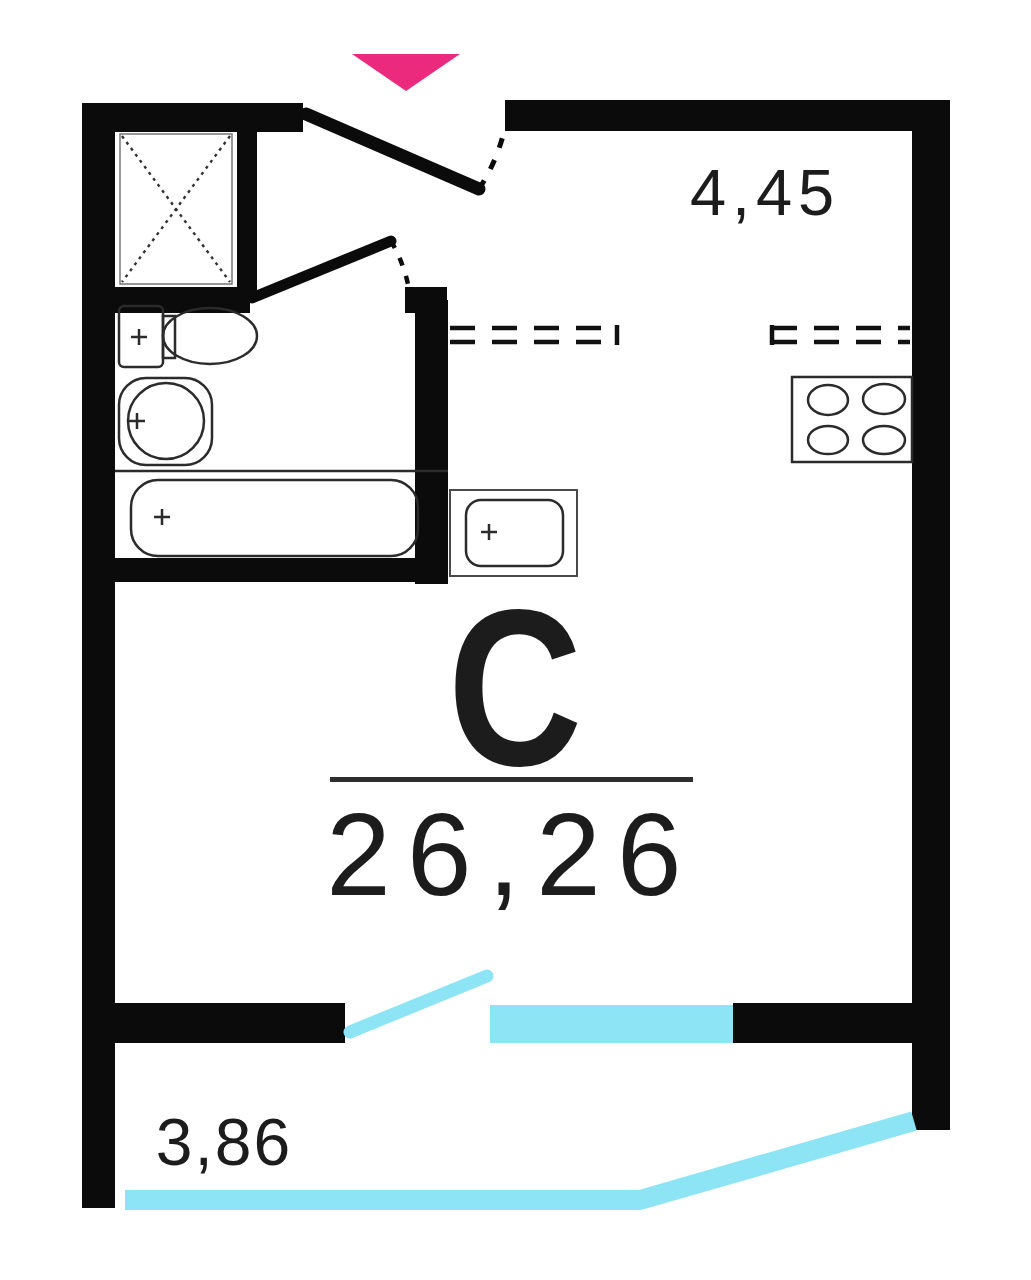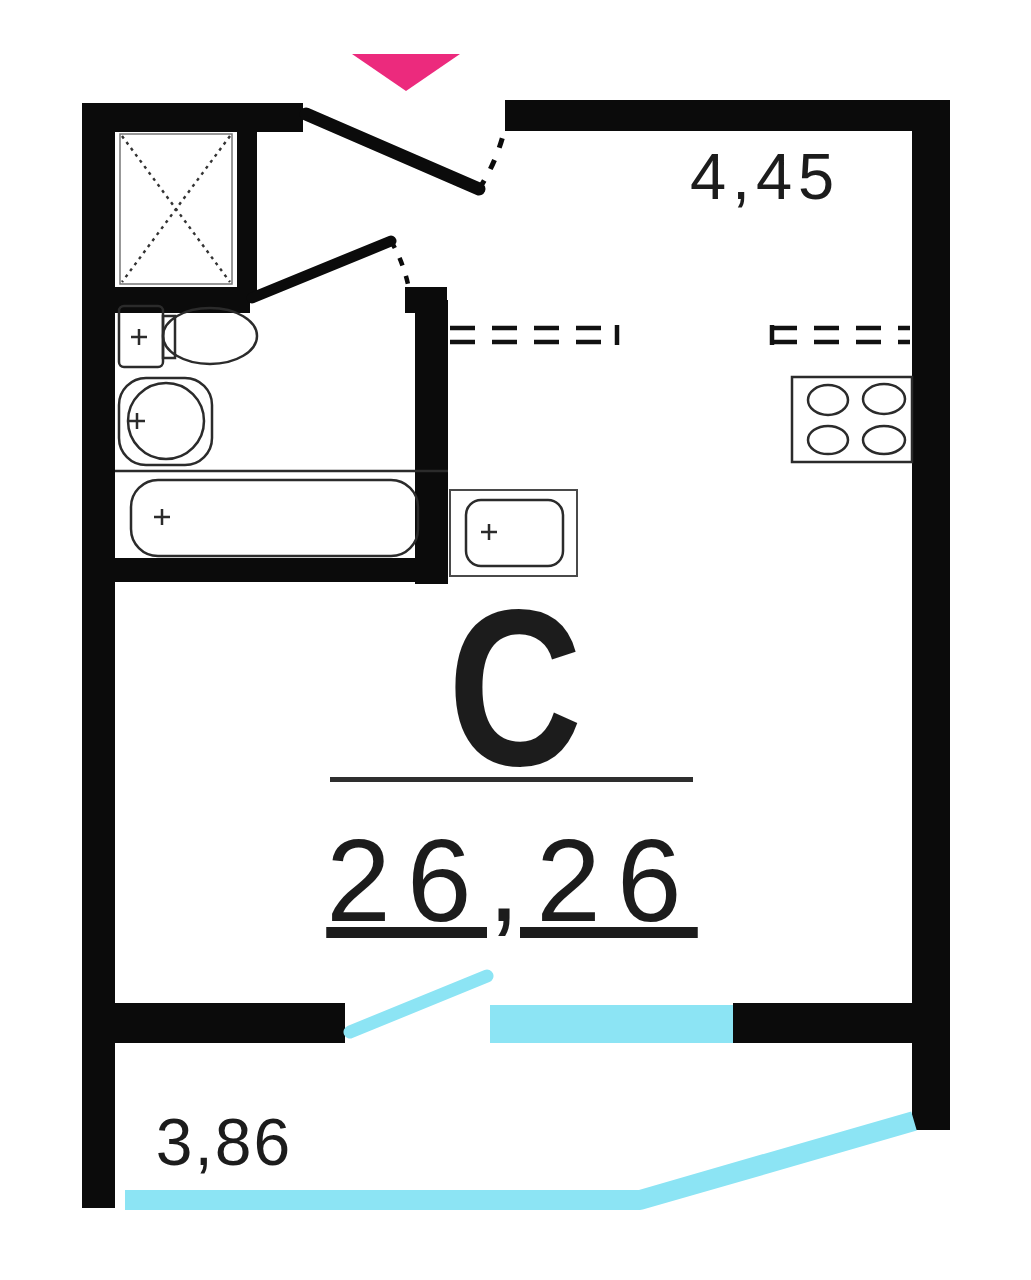--- a/index.html
+++ b/index.html
@@ -106,25 +106,25 @@
       <path class="duct" d="M 772 325 V 345"></path>
       <path class="duct" d="M 772 328 H 910" stroke-dasharray="25 17"></path>
       <path class="duct" d="M 772 342 H 910" stroke-dasharray="25 17"></path>
     </g>
 
     <rect x="490" y="1005" width="243" height="38" fill="#8ce4f4"></rect>
     <line x1="350" y1="1032" x2="487" y2="976" stroke="#8ce4f4" stroke-width="13" stroke-linecap="round"></line>
     <polyline points="125,1200 640,1200 914,1121" fill="none" stroke="#8ce4f4" stroke-width="20" stroke-linejoin="round"></polyline>
   </svg>
 
-  <div class="label" style="left:765px; top:176px; font-size:65px; letter-spacing:0.09em;">4,45</div>
+  <div class="label" style="left:765px; top:192px; font-size:65px; letter-spacing:0.09em;">4,45</div>
 
 
   <div class="label label-type" style="left:515px; top:688px; font-size:222px;">С</div>
 
   <div class="fraction-rule" style="left:330px; top:777px; width:363px;"></div>
 
-  <div class="label" style="left:512px; top:881px; font-size:116px; letter-spacing:0.14em;text-decoration:underline;">26,26</div>
+  <div class="label" style="left:512px; top:855px; font-size:116px; letter-spacing:0.14em;">26,26</div>
 
 
   <div class="label" style="left:224px; top:1142px; font-size:66px; letter-spacing:0.03em;">3,86</div>
 
 </div>
 
 </body></html>

